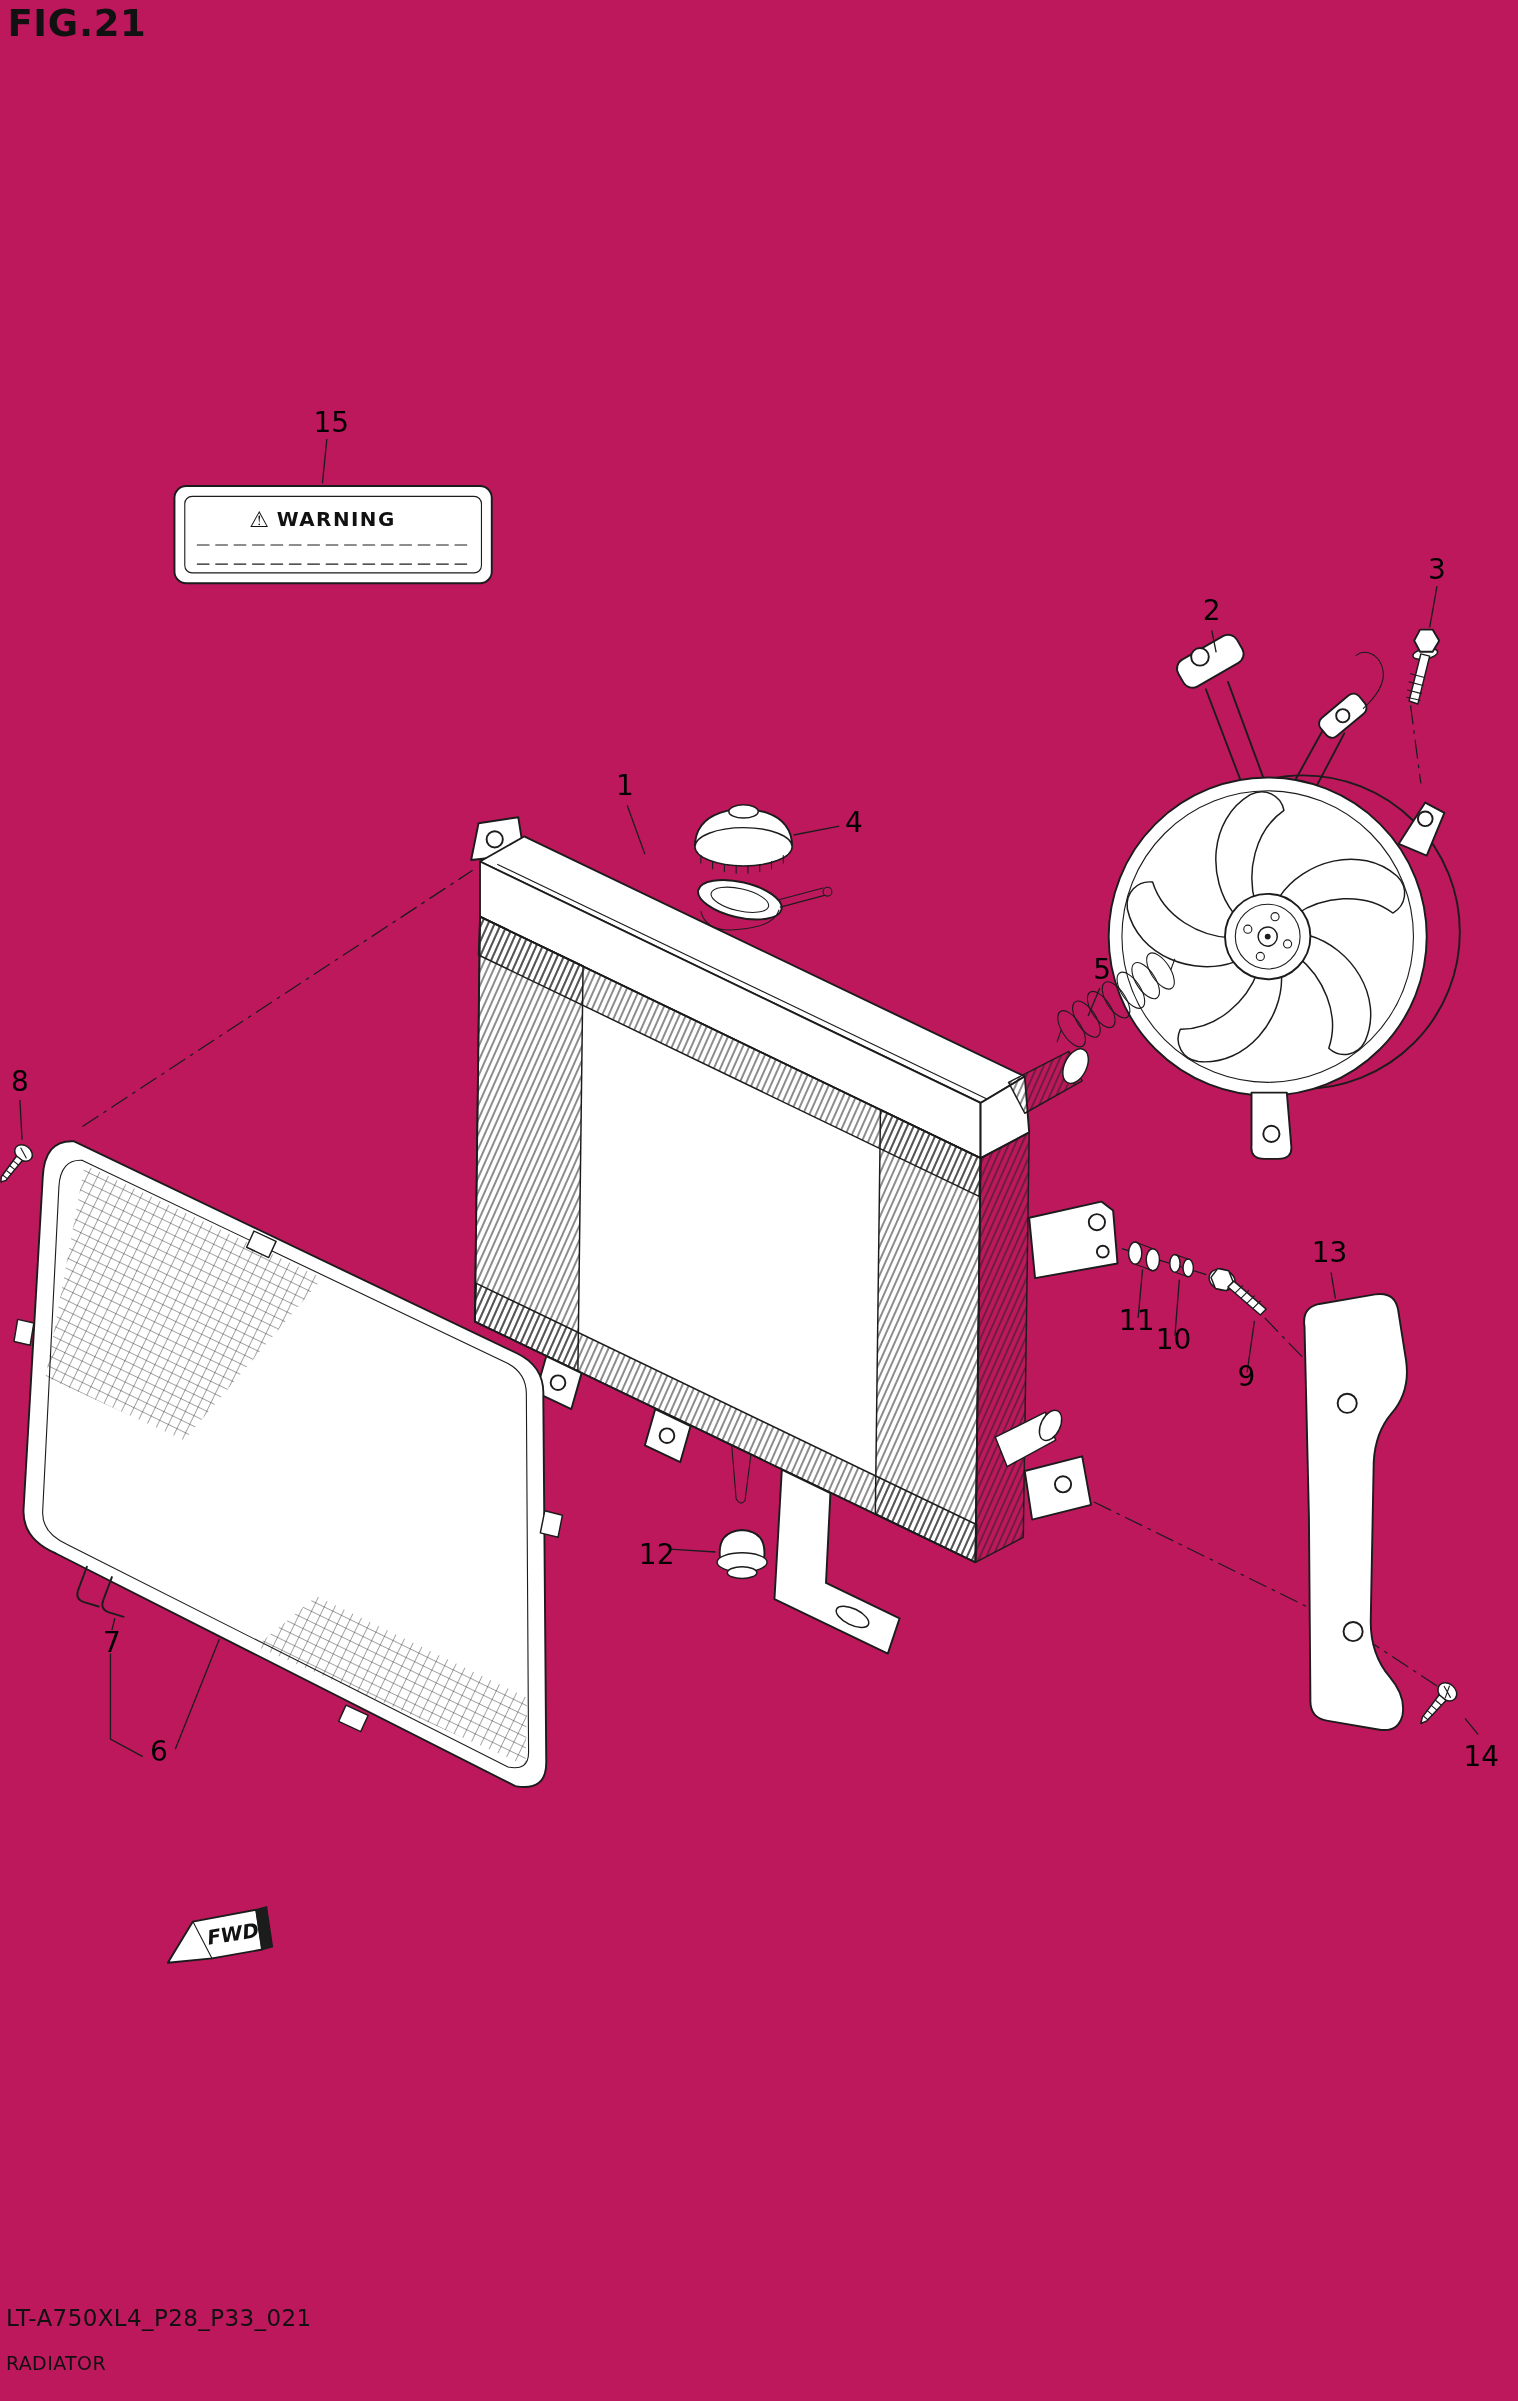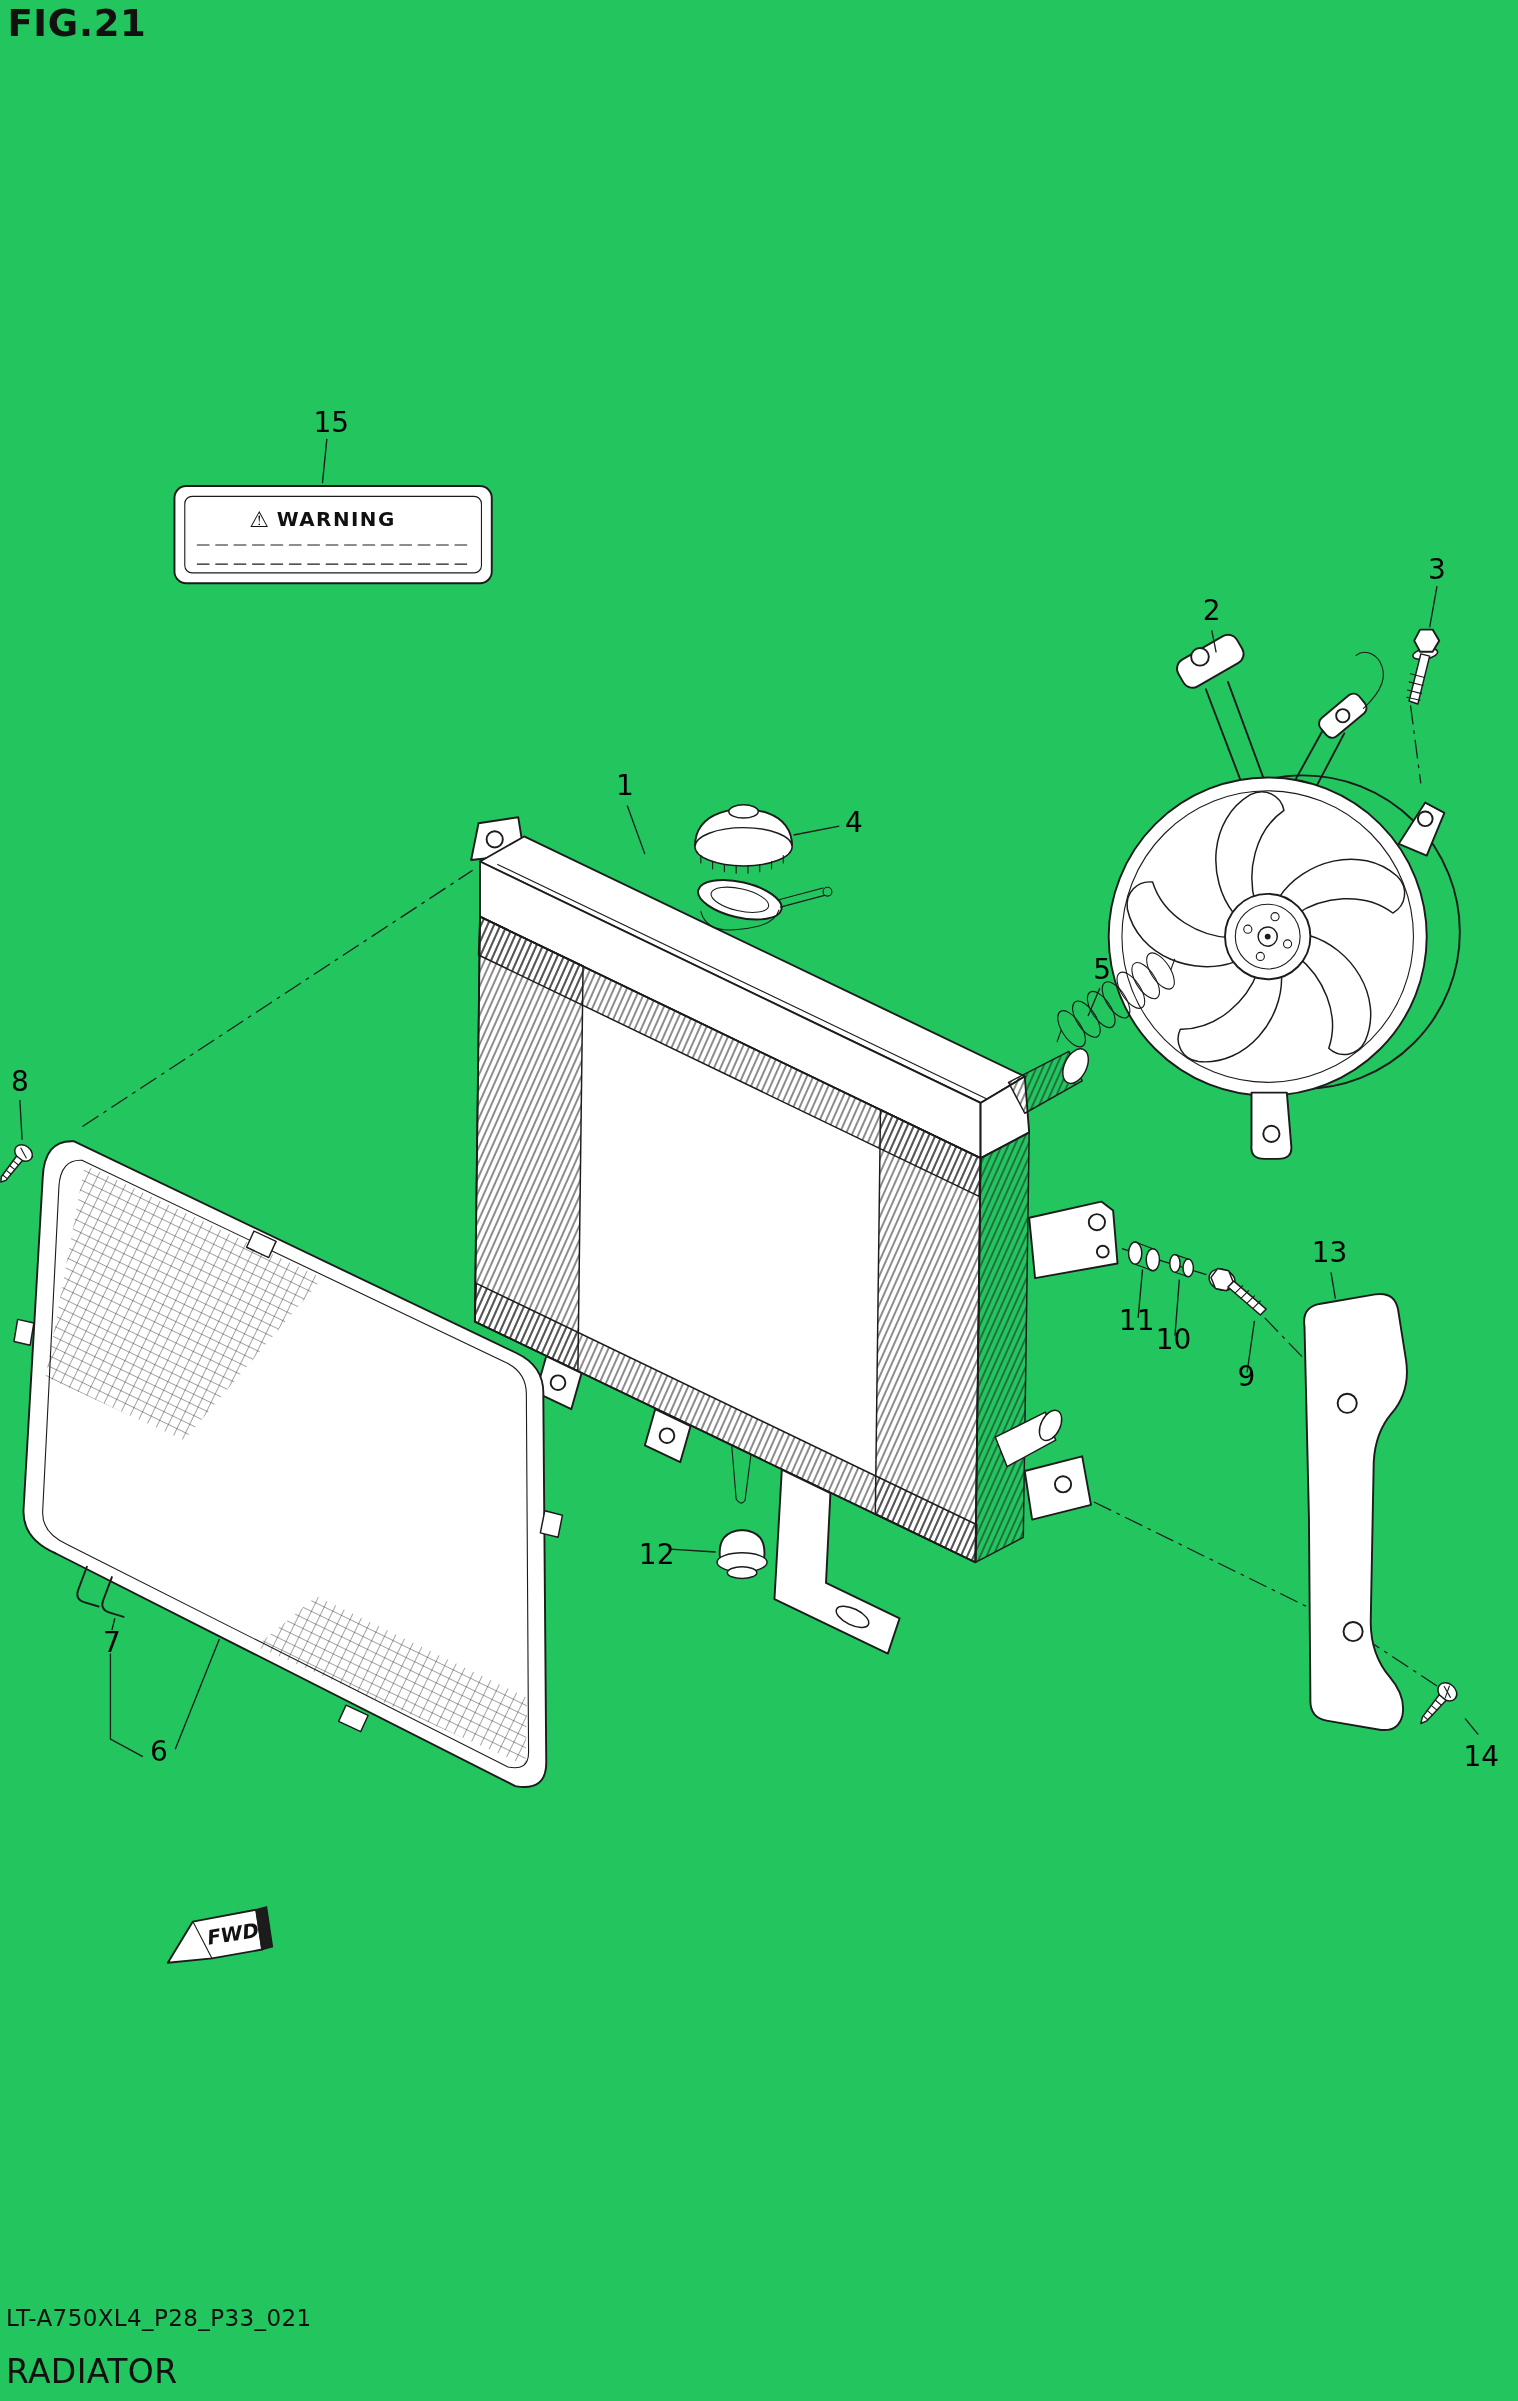--- a/index.html
+++ b/index.html
@@ -2,32 +2,32 @@
 <html style="font-size:11.8px"><head>
 <meta charset="utf-8">
 <style>
   * { margin:0; padding:0; box-sizing:border-box; }
   html,body { background:#ffffff; }
   body {
     width:1518px; height:2401px; position:relative;
     font-family:"DejaVu Sans", sans-serif; color:#111;
     overflow:hidden;
   }
-  .page { position:absolute; inset:0; background:#22c55e; }
+  .page { position:absolute; inset:0; background:#be185d; }
   .fig-title {
     position:absolute; left:7.4px; top:1.5px;
     font-size:37px; font-weight:bold; letter-spacing:0.7px;
   }
   .footer-code {
     position:absolute; left:5.9px; top:2305px;
     font-size:23px; letter-spacing:0.4px;
   }
   .footer-name {
     position:absolute; left:5.9px; top:2352px;
-    font-size:33px; letter-spacing:0.4px;
+    font-size:19px; letter-spacing:0.4px;
   }
   svg.diagram { position:absolute; left:0; top:0; }
 
   
   .k  { fill:none; stroke:#1c1c1c; stroke-width:2.6; stroke-linejoin:round; stroke-linecap:round; }
   .kw { fill:#ffffff; stroke:#1c1c1c; stroke-width:2.6; stroke-linejoin:round; }
   .kw2{ fill:#ffffff; stroke:#1c1c1c; stroke-width:2; stroke-linejoin:round; }
   .kt { fill:none; stroke:#1c1c1c; stroke-width:1.5; stroke-linecap:round; }
   .fins { fill:url(#fins); stroke:#1c1c1c; stroke-width:2; stroke-linejoin:round; }
   .mesh { fill:url(#mesh); stroke:none; }

